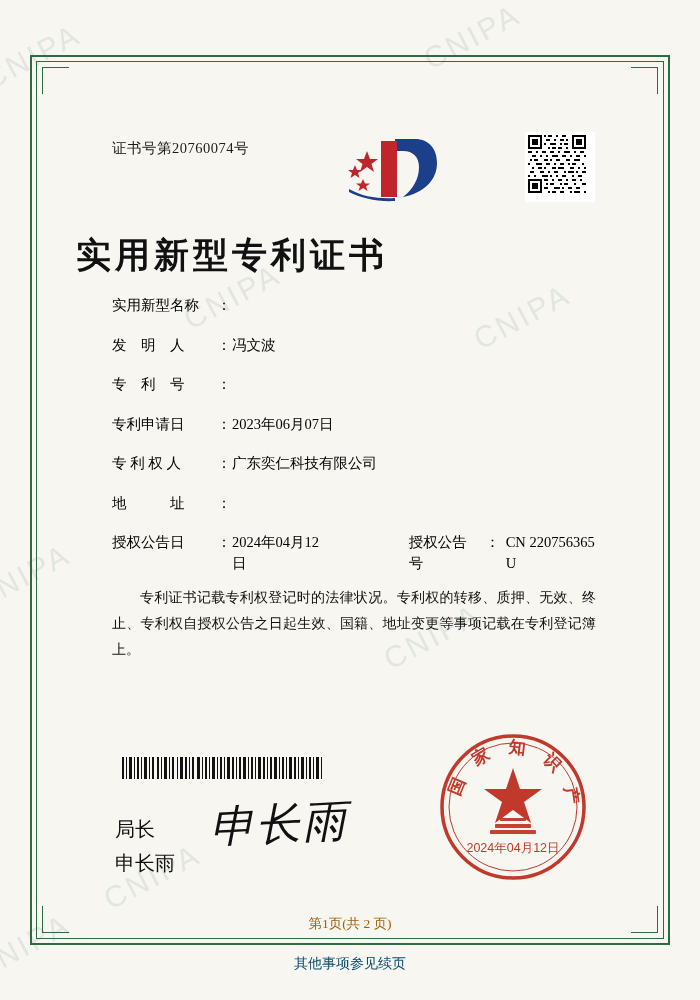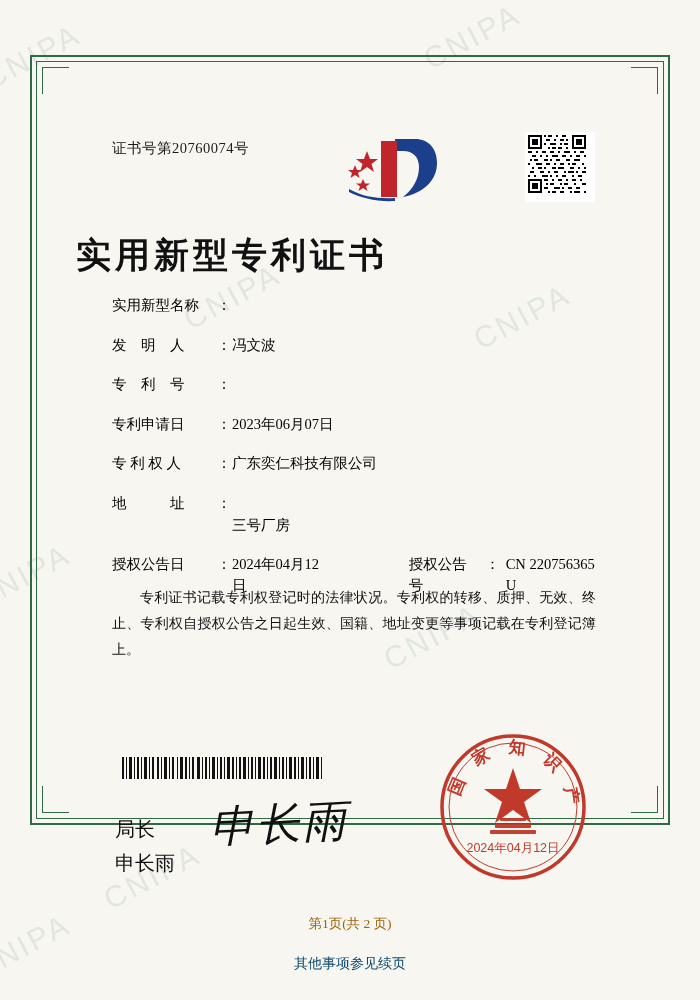--- a/index.html
+++ b/index.html
@@ -32,21 +32,21 @@
     transform: rotate(-28deg);
     white-space: nowrap;
   }
 
   
   .cert {
     position: absolute;
     left: 30px;
     top: 55px;
     width: 640px;
-    height: 770px;
+    height: 890px;
     z-index: 1;
   }
   .frame-outer {
     position: absolute;
     inset: 0;
     border: 2px solid #2e6b45;
   }
   .frame-inner {
     position: absolute;
     inset: 6px;
@@ -421,21 +421,20 @@
       <div class="row">
         <div class="label">专 利 权 人</div>
         <div class="colon">：</div>
         <div class="value">广东奕仁科技有限公司</div>
       </div>
 
       <div class="row">
         <div class="label">地　　　址</div>
         <div class="colon">：</div>
       </div>
-      <div class="value-indent">三号厂房</div>
 
       <div class="row inline-pair">
         <div class="label">授权公告日</div>
         <div class="colon">：</div>
         <div class="value">
           <span>2024年04月12日</span>
           <span class="second-label">授权公告号</span>
           <span class="second-colon">：</span>
           <span>CN 220756365 U</span>
         </div>

